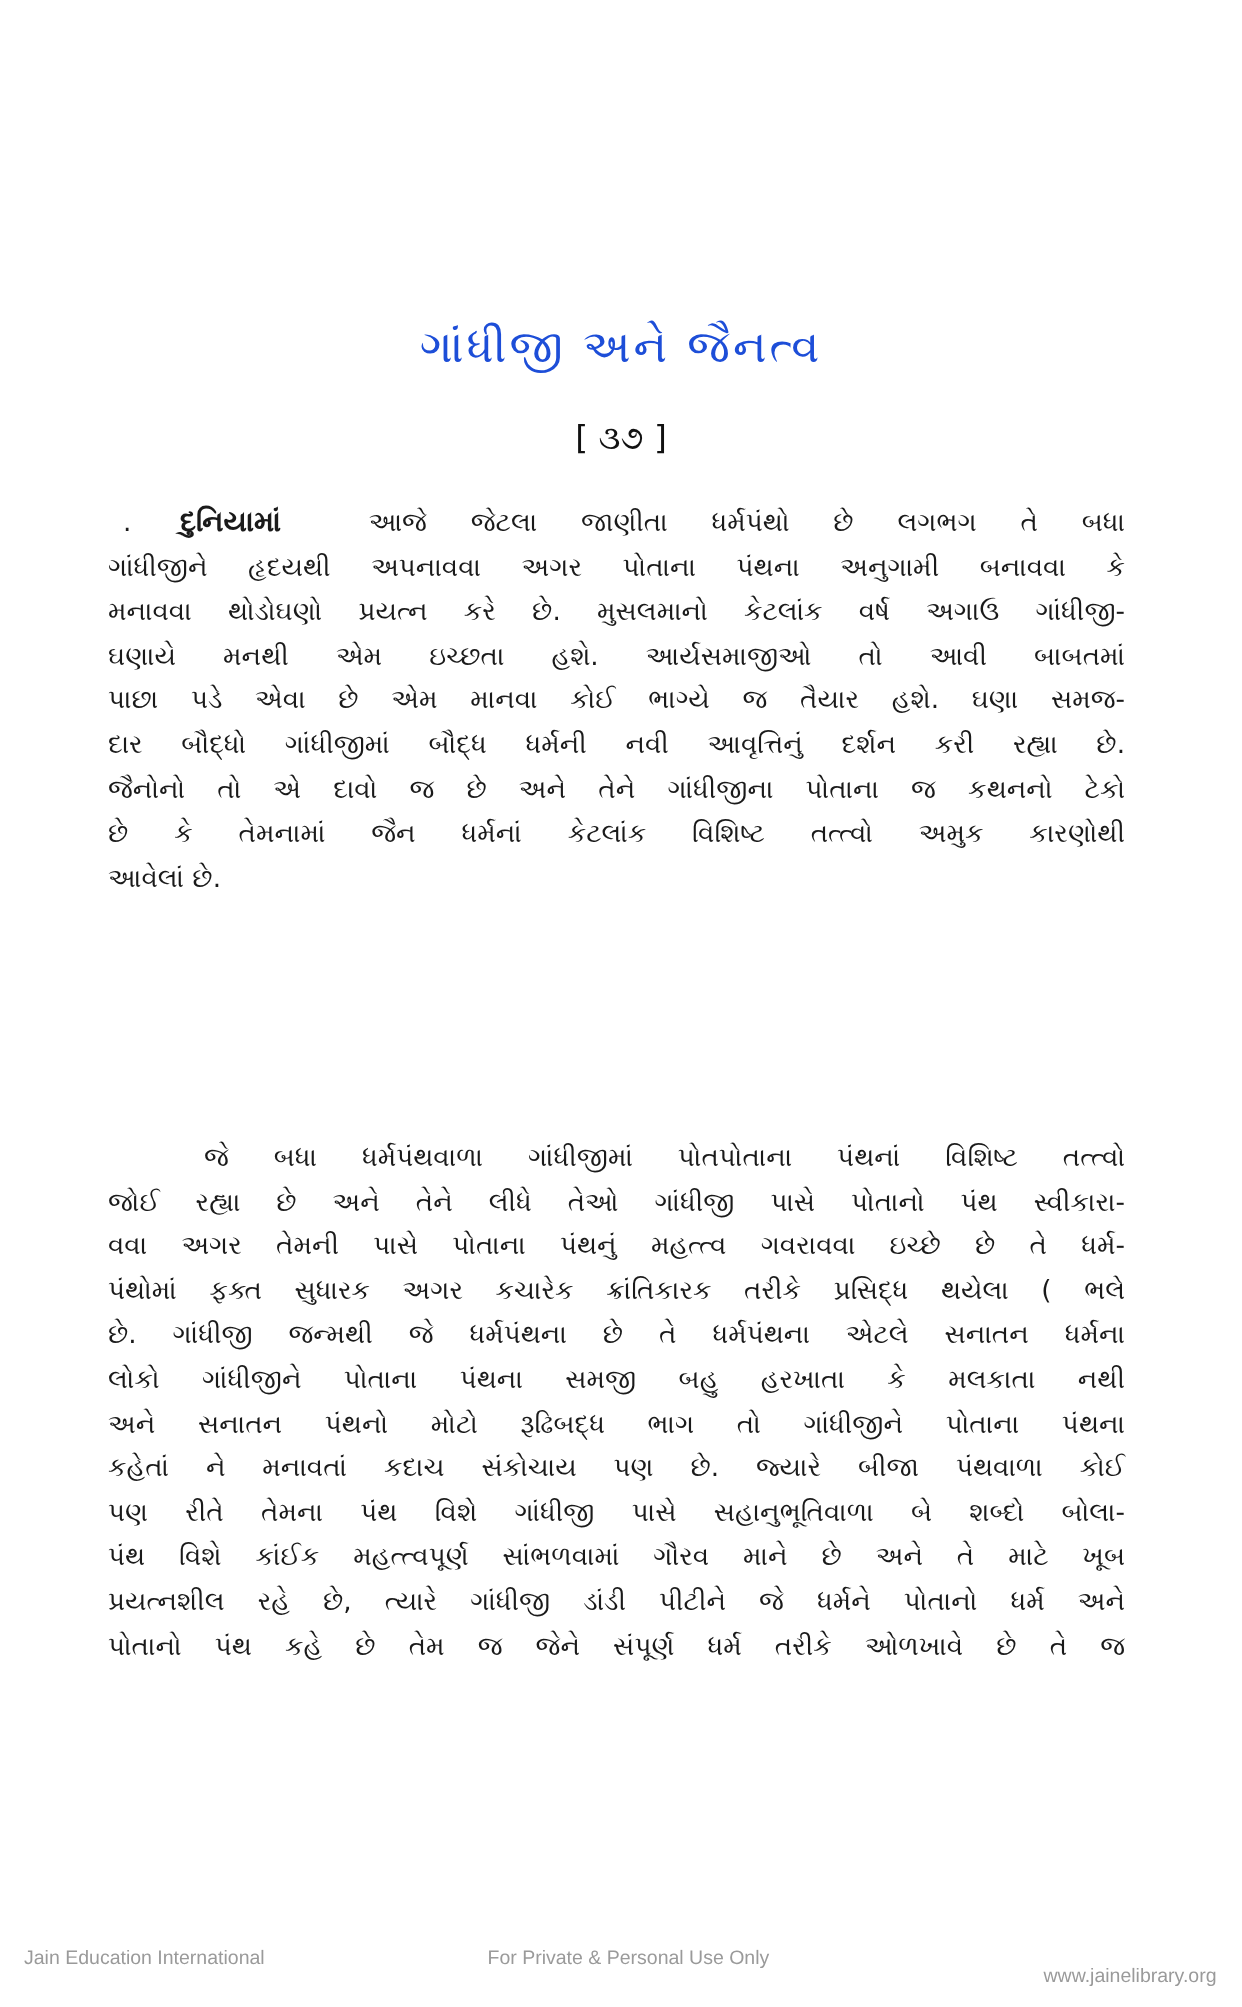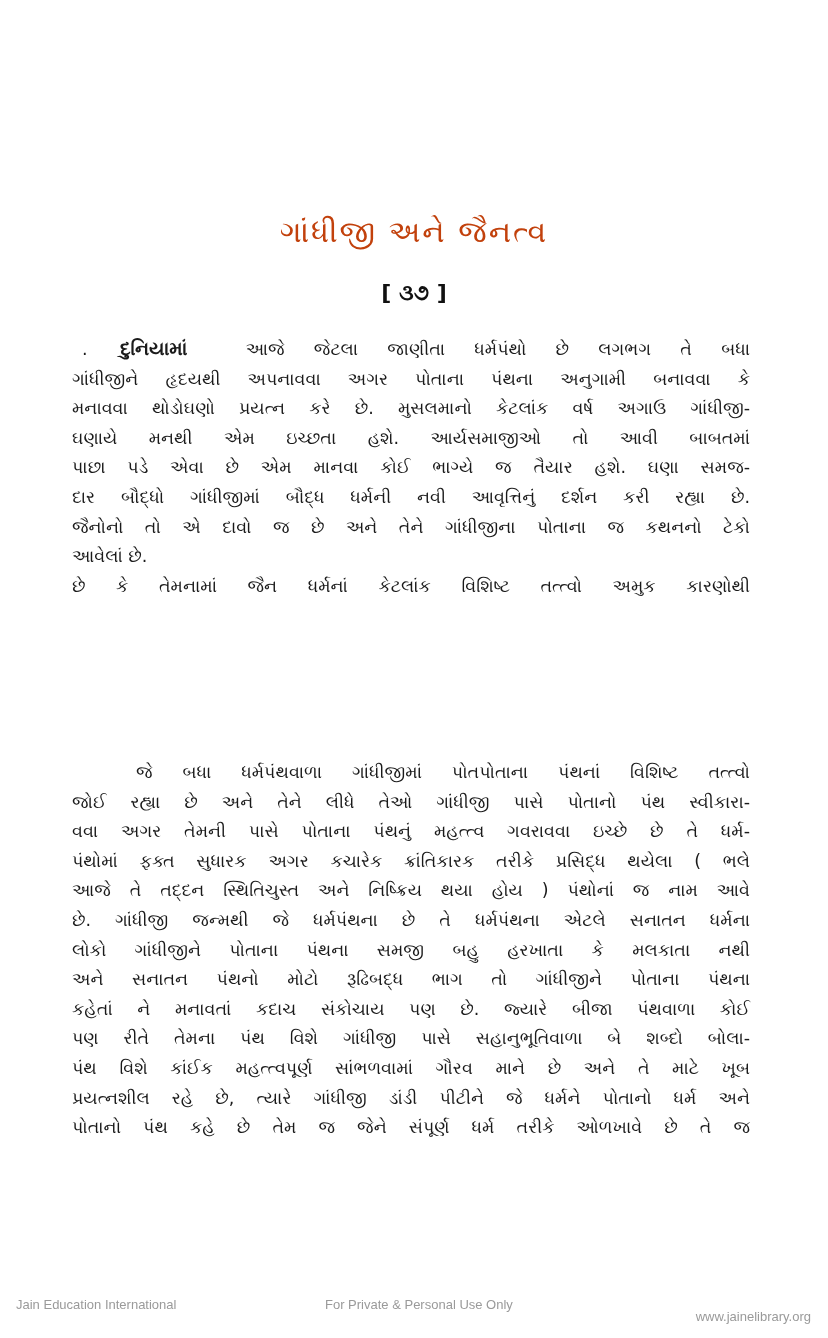--- a/index.html
+++ b/index.html
@@ -17,29 +17,29 @@
       left: 0; top: 0;
       width: 828px; height: 1338px;
     }
     .title {
       position: absolute;
       top: 214px;
       left: 0; width: 828px;
       text-align: center;
       font-size: 30px;
       letter-spacing: 2px;
-      color: #c2410c;
+      color: #1d4ed8;
     }
     .chapter-no {
       position: absolute;
       top: 280px;
       left: 0; width: 828px;
       text-align: center;
       font-size: 22px;
-      font-weight: bold;
+      font-weight: normal;
       color: #111;
     }
     .body-text {
       position: absolute;
       left: 72px;
       width: 678px;
       font-size: 17.5px;
       line-height: 29.6px;
       text-align: justify;
       color: #1a1a1a;
@@ -74,30 +74,29 @@
   <div class="chapter-no">[ ૩૭ ]</div>
 
   <div class="body-text para1">
     <span class="line"><span class="lead-dot">.</span><span class="lead-word">દુનિયામાં</span>&nbsp;&nbsp;<span>આજે જેટલા જાણીતા ધર્મપંથો છે લગભગ તે બધા</span></span>
     <span class="line">ગાંધીજીને હૃદયથી અપનાવવા અગર પોતાના પંથના અનુગામી બનાવવા કે</span>
     <span class="line">મનાવવા થોડોઘણો પ્રયત્ન કરે છે. મુસલમાનો કેટલાંક વર્ષ અગાઉ ગાંધીજી-</span>
     <span class="line">ઘણાયે મનથી એમ ઇચ્છતા હશે. આર્યસમાજીઓ તો આવી બાબતમાં</span>
     <span class="line">પાછા પડે એવા છે એમ માનવા કોઈ ભાગ્યે જ તૈયાર હશે. ઘણા સમજ-</span>
     <span class="line">દાર બૌદ્ધો ગાંધીજીમાં બૌદ્ધ ધર્મની નવી આવૃત્તિનું દર્શન કરી રહ્યા છે.</span>
     <span class="line">જૈનોનો તો એ દાવો જ છે અને તેને ગાંધીજીના પોતાના જ કથનનો ટેકો</span>
+    <span class="line">છે કે તેમનામાં જૈન ધર્મનાં કેટલાંક વિશિષ્ટ તત્ત્વો અમુક કારણોથી</span>
     <span class="line last">આવેલાં છે.</span>
-    <span class="line">છે કે તેમનામાં જૈન ધર્મનાં કેટલાંક વિશિષ્ટ તત્ત્વો અમુક કારણોથી</span>
   </div>
 
   <div class="body-text para2">
     <span class="line"><span class="indent"></span><span>જે બધા ધર્મપંથવાળા ગાંધીજીમાં પોતપોતાના પંથનાં વિશિષ્ટ તત્ત્વો</span></span>
     <span class="line">જોઈ રહ્યા છે અને તેને લીધે તેઓ ગાંધીજી પાસે પોતાનો પંથ સ્વીકારા-</span>
     <span class="line">વવા અગર તેમની પાસે પોતાના પંથનું મહત્ત્વ ગવરાવવા ઇચ્છે છે તે ધર્મ-</span>
     <span class="line">પંથોમાં ફક્ત સુધારક અગર કચારેક ક્રાંતિકારક તરીકે પ્રસિદ્ધ થયેલા ( ભલે</span>
-    <span class="line">આજે તે તદ્દન સ્થિતિચુસ્ત અને નિષ્ક્રિય થયા હોય ) પંથોનાં જ નામ આવે</span>
     <span class="line">છે. ગાંધીજી જન્મથી જે ધર્મપંથના છે તે ધર્મપંથના એટલે સનાતન ધર્મના</span>
     <span class="line">લોકો ગાંધીજીને પોતાના પંથના સમજી બહુ હરખાતા કે મલકાતા નથી</span>
     <span class="line">અને સનાતન પંથનો મોટો રૂઢિબદ્ધ ભાગ તો ગાંધીજીને પોતાના પંથના</span>
     <span class="line">કહેતાં ને મનાવતાં કદાચ સંકોચાય પણ છે. જ્યારે બીજા પંથવાળા કોઈ</span>
     <span class="line">પણ રીતે તેમના પંથ વિશે ગાંધીજી પાસે સહાનુભૂતિવાળા બે શબ્દો બોલા-</span>
     <span class="line">પંથ વિશે કાંઈક મહત્ત્વપૂર્ણ સાંભળવામાં ગૌરવ માને છે અને તે માટે ખૂબ</span>
     <span class="line">પ્રયત્નશીલ રહે છે, ત્યારે ગાંધીજી ડાંડી પીટીને જે ધર્મને પોતાનો ધર્મ અને</span>
     <span class="line">પોતાનો પંથ કહે છે તેમ જ જેને સંપૂર્ણ ધર્મ તરીકે ઓળખાવે છે તે જ</span>
   </div>
 

